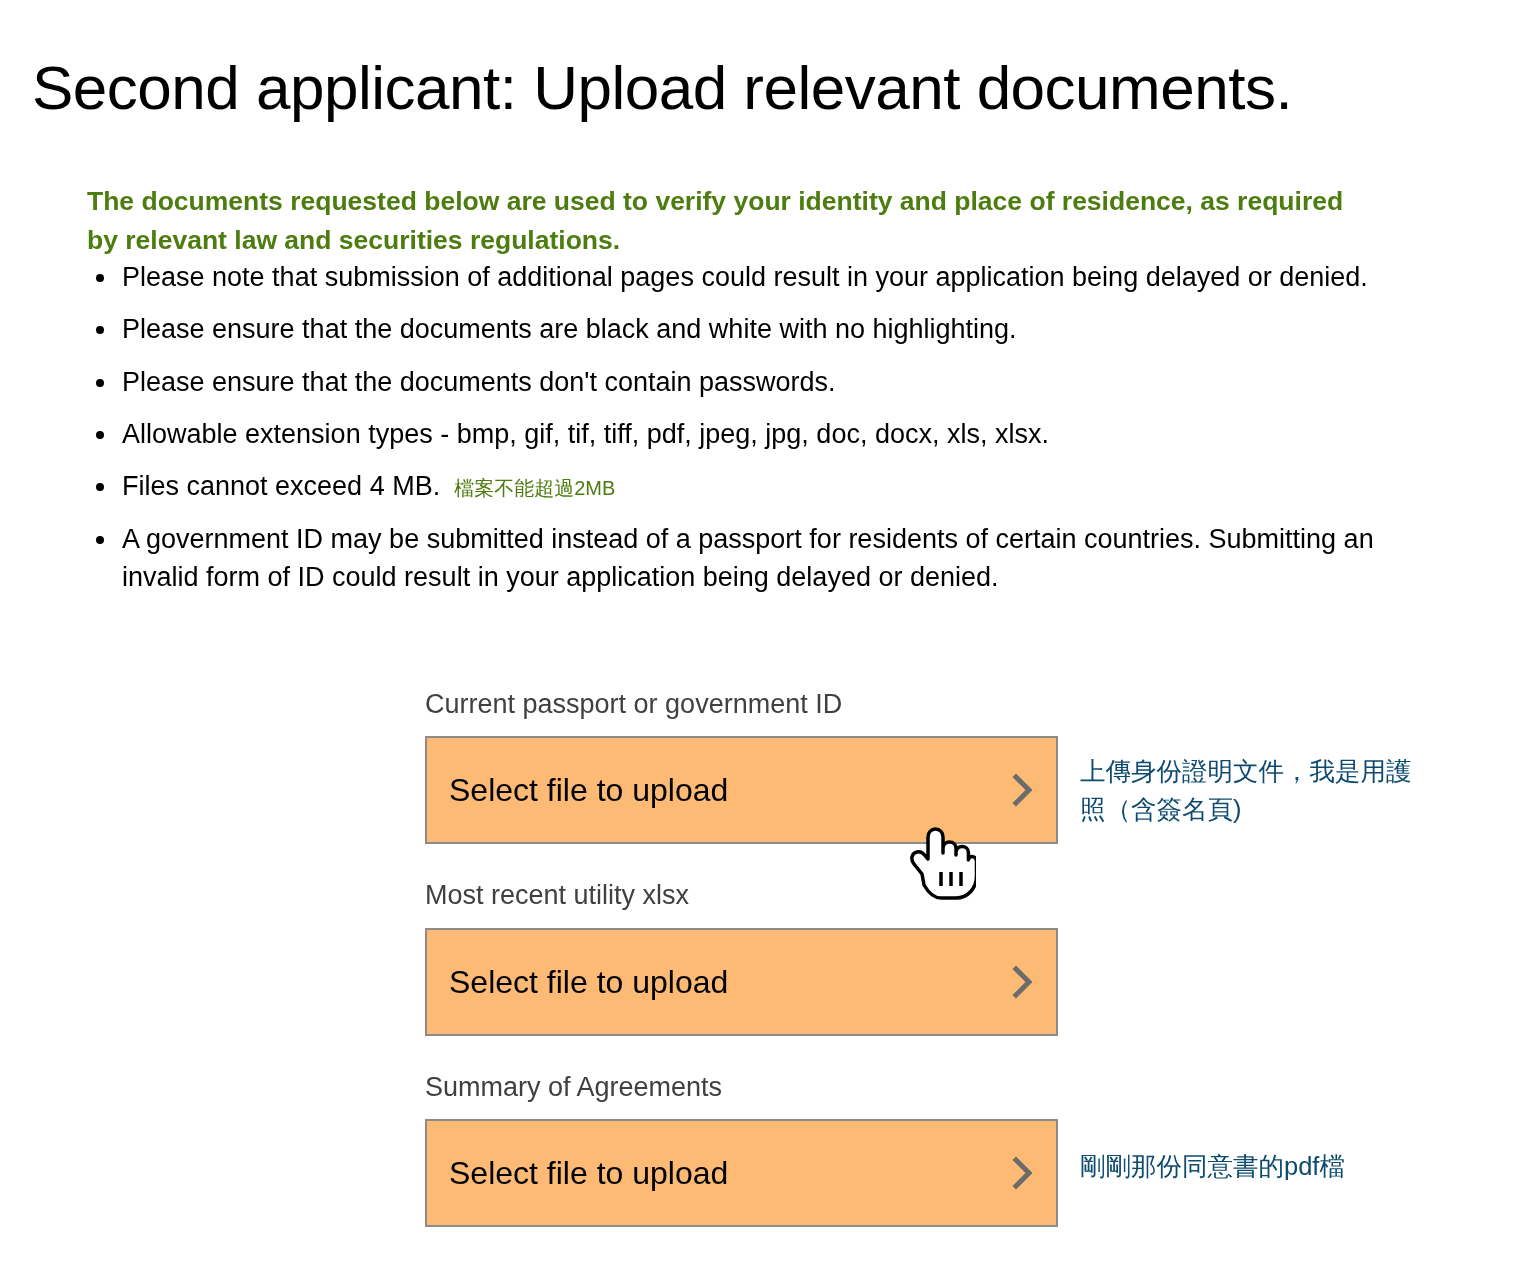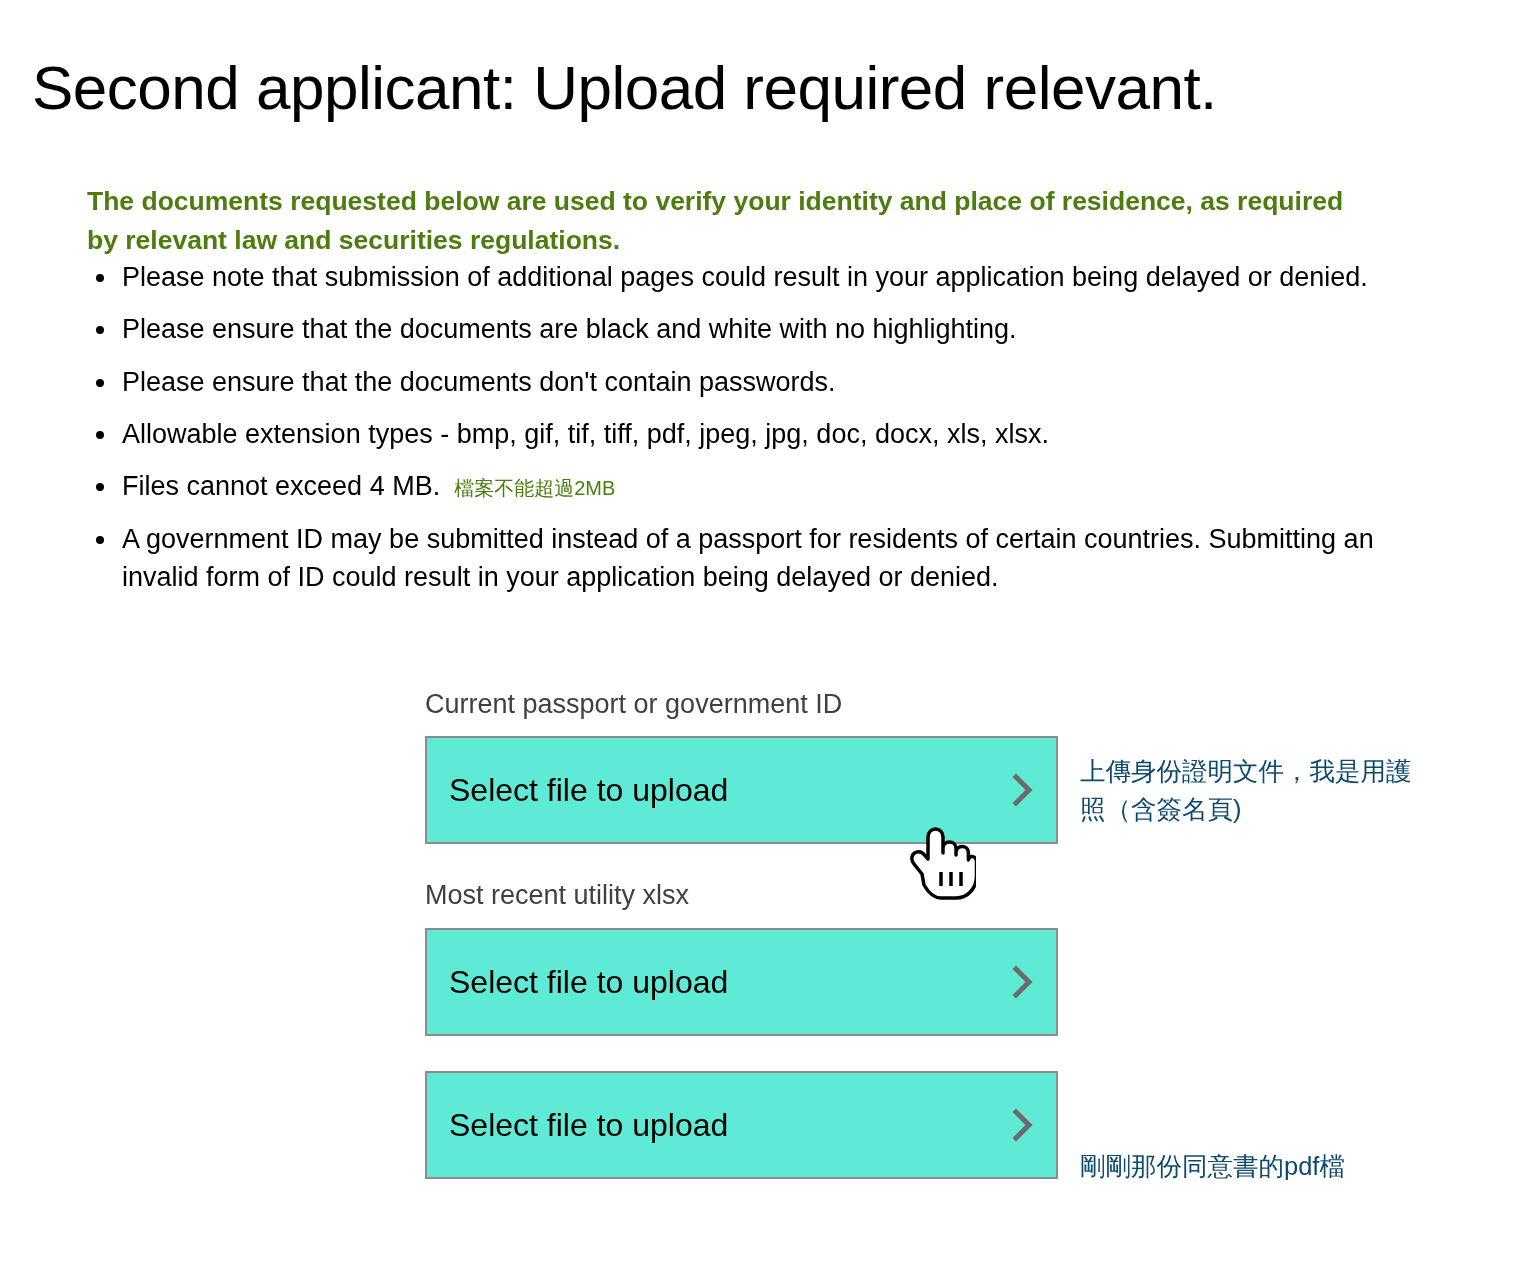--- a/index.html
+++ b/index.html
@@ -94,21 +94,21 @@
     line-height: 1.2;
     color: #404040;
     margin-bottom: 16px;
   }
   .select-box {
     position: relative;
     width: 633px;
     height: 108px;
     box-sizing: border-box;
     border: 2px solid #8c8c8c;
-    background: #5eead4;
+    background: #fdba74;
     display: flex;
     align-items: center;
     cursor: pointer;
   }
   .select-box-text {
     font-size: 32px;
     color: #000;
     margin-left: 22px;
     line-height: 1;
   }
@@ -141,21 +141,21 @@
     left: 906px;
     top: 826px;
     width: 70px;
     height: 76px;
     pointer-events: none;
   }
 </style>
 </head>
 <body>
 
-<h1 class="page-title">Second applicant: Upload required relevant.</h1>
+<h1 class="page-title">Second applicant: Upload relevant documents.</h1>
 
 <p class="intro">The documents requested below are used to verify your identity and place of residence, as required by relevant law and securities regulations.</p>
 
 <ul class="bullet-list">
   <li class="bullet-item wide">
     <span>Please note that submission of additional pages could result in your application being delayed or denied.</span>
   </li>
   <li class="bullet-item">
     <span>Please ensure that the documents are black and white with no highlighting.</span>
   </li>
@@ -194,20 +194,21 @@
       <span class="select-box-text">Select file to upload</span>
       <span class="chev">
         <svg width="22" height="34" viewBox="0 0 22 34">
             <polyline points="4,4 17,17 4,30" fill="none" stroke="#6b6b6b" stroke-width="5" stroke-linecap="square" stroke-linejoin="miter"></polyline>
           </svg>
       </span>
     </div>
   </div>
 
   <div class="upload-group">
+    <div class="field-label">Summary of Agreements</div>
     <div class="select-box">
       <span class="select-box-text">Select file to upload</span>
       <span class="chev">
         <svg width="22" height="34" viewBox="0 0 22 34">
             <polyline points="4,4 17,17 4,30" fill="none" stroke="#6b6b6b" stroke-width="5" stroke-linecap="square" stroke-linejoin="miter"></polyline>
           </svg>
       </span>
     </div>
     <div class="side-note n3">剛剛那份同意書的pdf檔</div>
   </div>

